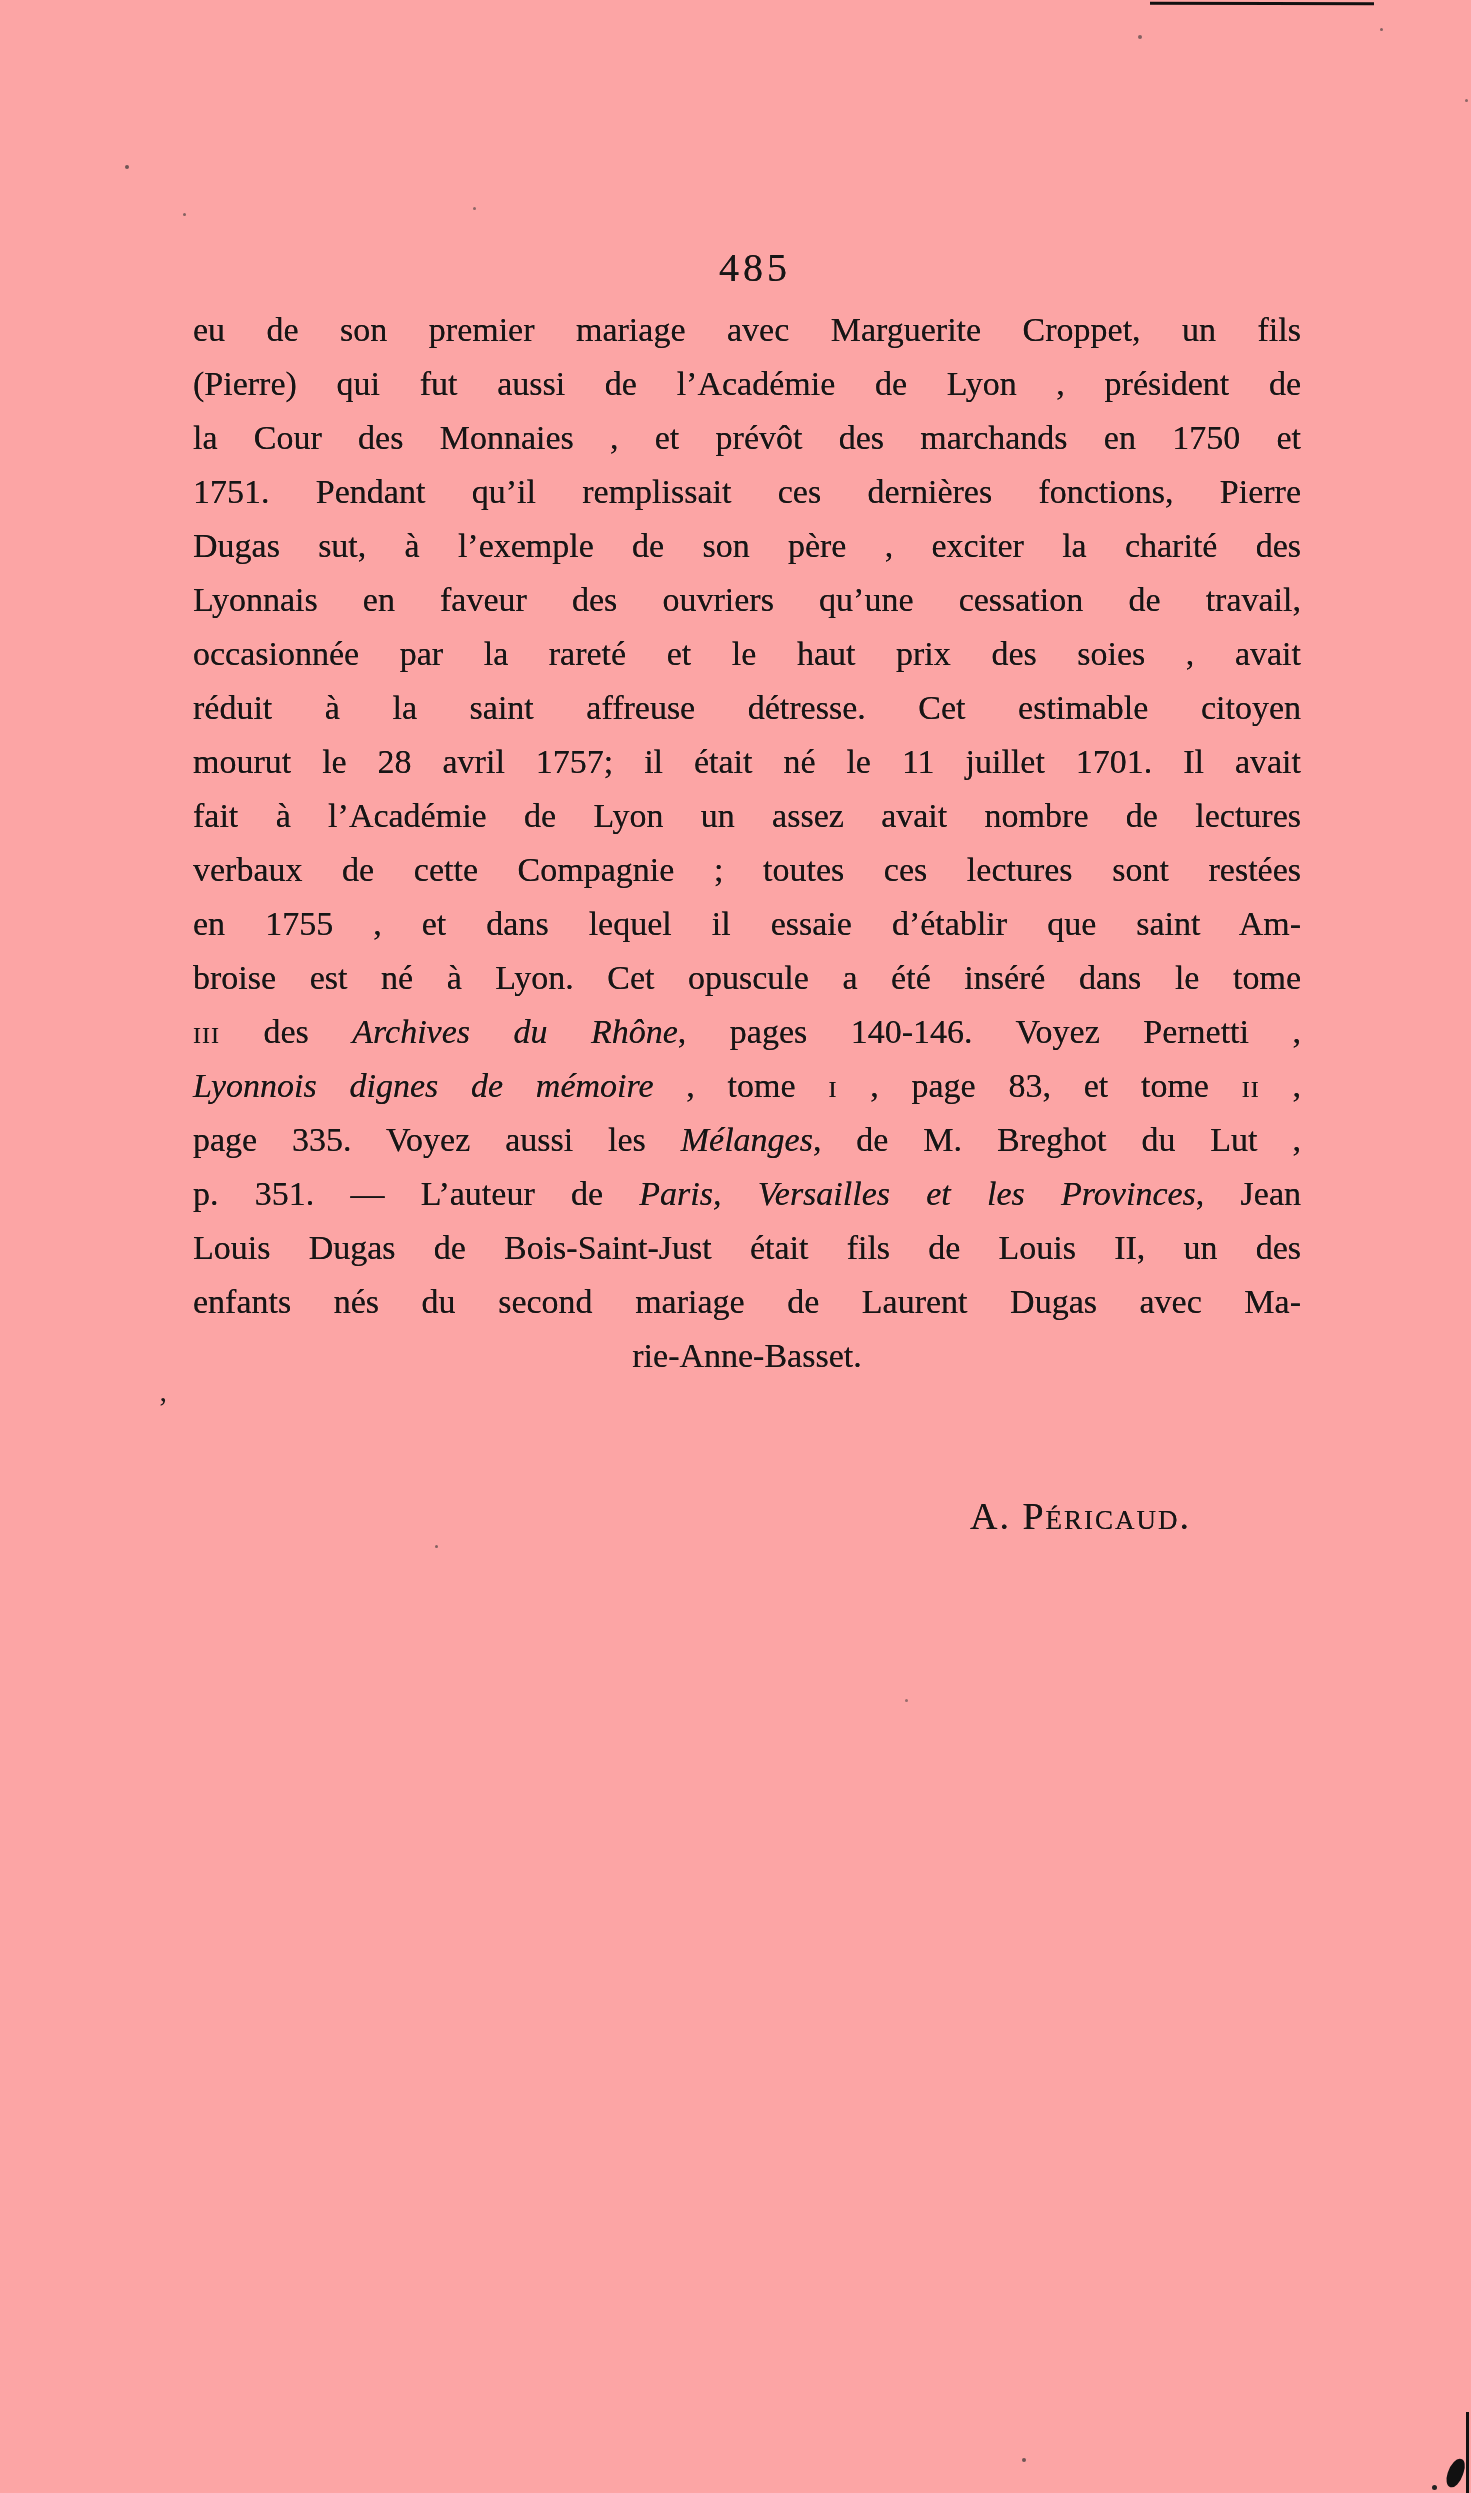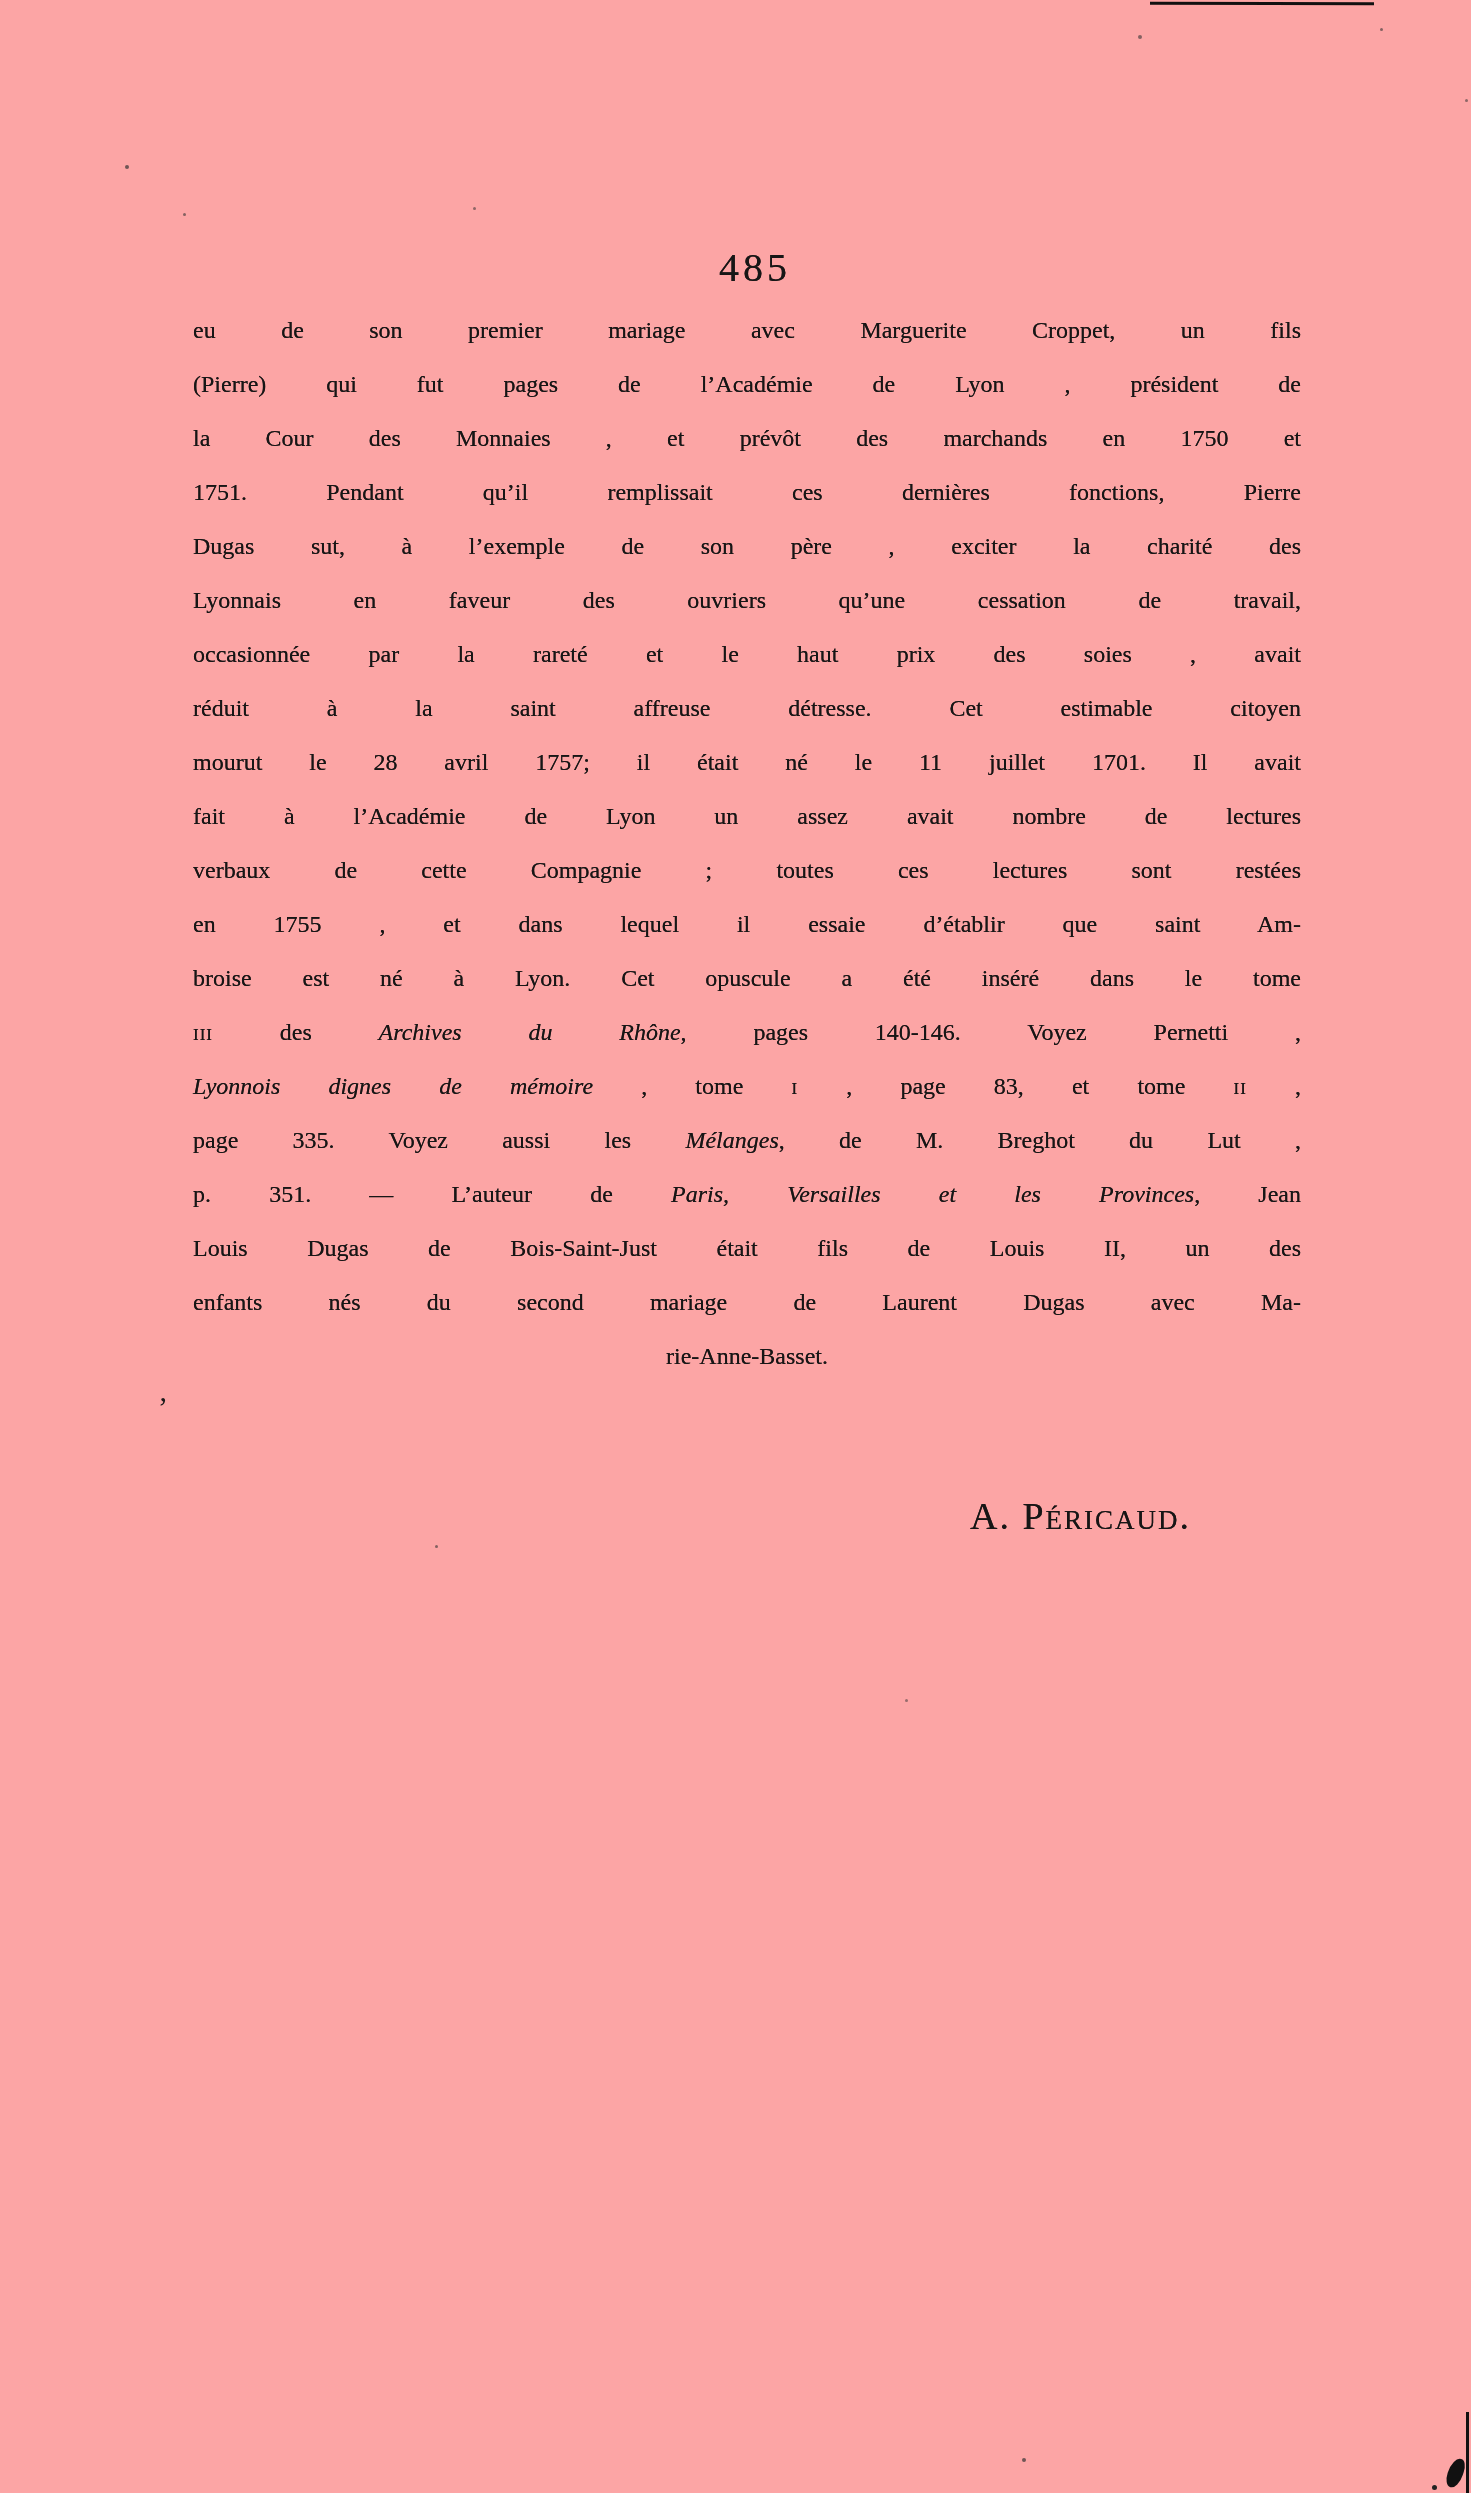--- a/index.html
+++ b/index.html
@@ -15,21 +15,21 @@
     position:absolute;
     left:700px;top:244px;width:110px;
     text-align:center;
     font-size:40px;
     letter-spacing:4px;
     text-shadow:0 0 0.6px rgba(0,0,0,0.75);
   }
   .body-text{
     position:absolute;
     left:193px;top:303px;width:1108px;
-    font-size:24px;
+    font-size:34px;
     word-spacing:0.10em;
     text-shadow:0 0 0.6px rgba(0,0,0,0.75);
   }
   .line{
     height:54px;
     line-height:54px;
     white-space:nowrap;
     text-align:center;
   }
   .line.just{
@@ -88,21 +88,21 @@
 <body>
 
 <div class="page">
 
   <div class="top-right-rule"></div>
 
   <div class="page-number">485</div>
 
   <div class="body-text">
       <div class="line just"><span class="seg-normal">eu de son premier mariage avec Marguerite Croppet, un fils</span></div>
-      <div class="line just"><span class="seg-normal">(Pierre) qui fut pages de l’Académie de Lyon , président de</span></div>
+      <div class="line just"><span class="seg-normal">(Pierre) qui fut aussi de l’Académie de Lyon , président de</span></div>
       <div class="line just"><span class="seg-normal">la Cour des Monnaies , et prévôt des marchands en 1750 et</span></div>
       <div class="line just"><span class="seg-normal">1751. Pendant qu’il remplissait ces dernières fonctions, Pierre</span></div>
       <div class="line just"><span class="seg-normal">Dugas sut, à l’exemple de son père , exciter la charité des</span></div>
       <div class="line just"><span class="seg-normal">Lyonnais en faveur des ouvriers qu’une cessation de travail,</span></div>
       <div class="line just"><span class="seg-normal">occasionnée par la rareté et le haut prix des soies , avait</span></div>
       <div class="line just"><span class="seg-normal">réduit à la saint affreuse détresse. Cet estimable citoyen</span></div>
       <div class="line just"><span class="seg-normal">mourut le 28 avril 1757; il était né le 11 juillet 1701. Il avait</span></div>
       <div class="line just"><span class="seg-normal">fait à l’Académie de Lyon un assez avait nombre de lectures</span></div>
       <div class="line just"><span class="seg-normal">verbaux de cette Compagnie ; toutes ces lectures sont restées</span></div>
       <div class="line just"><span class="seg-normal">en 1755 , et dans lequel il essaie d’établir que saint Am-</span></div>

